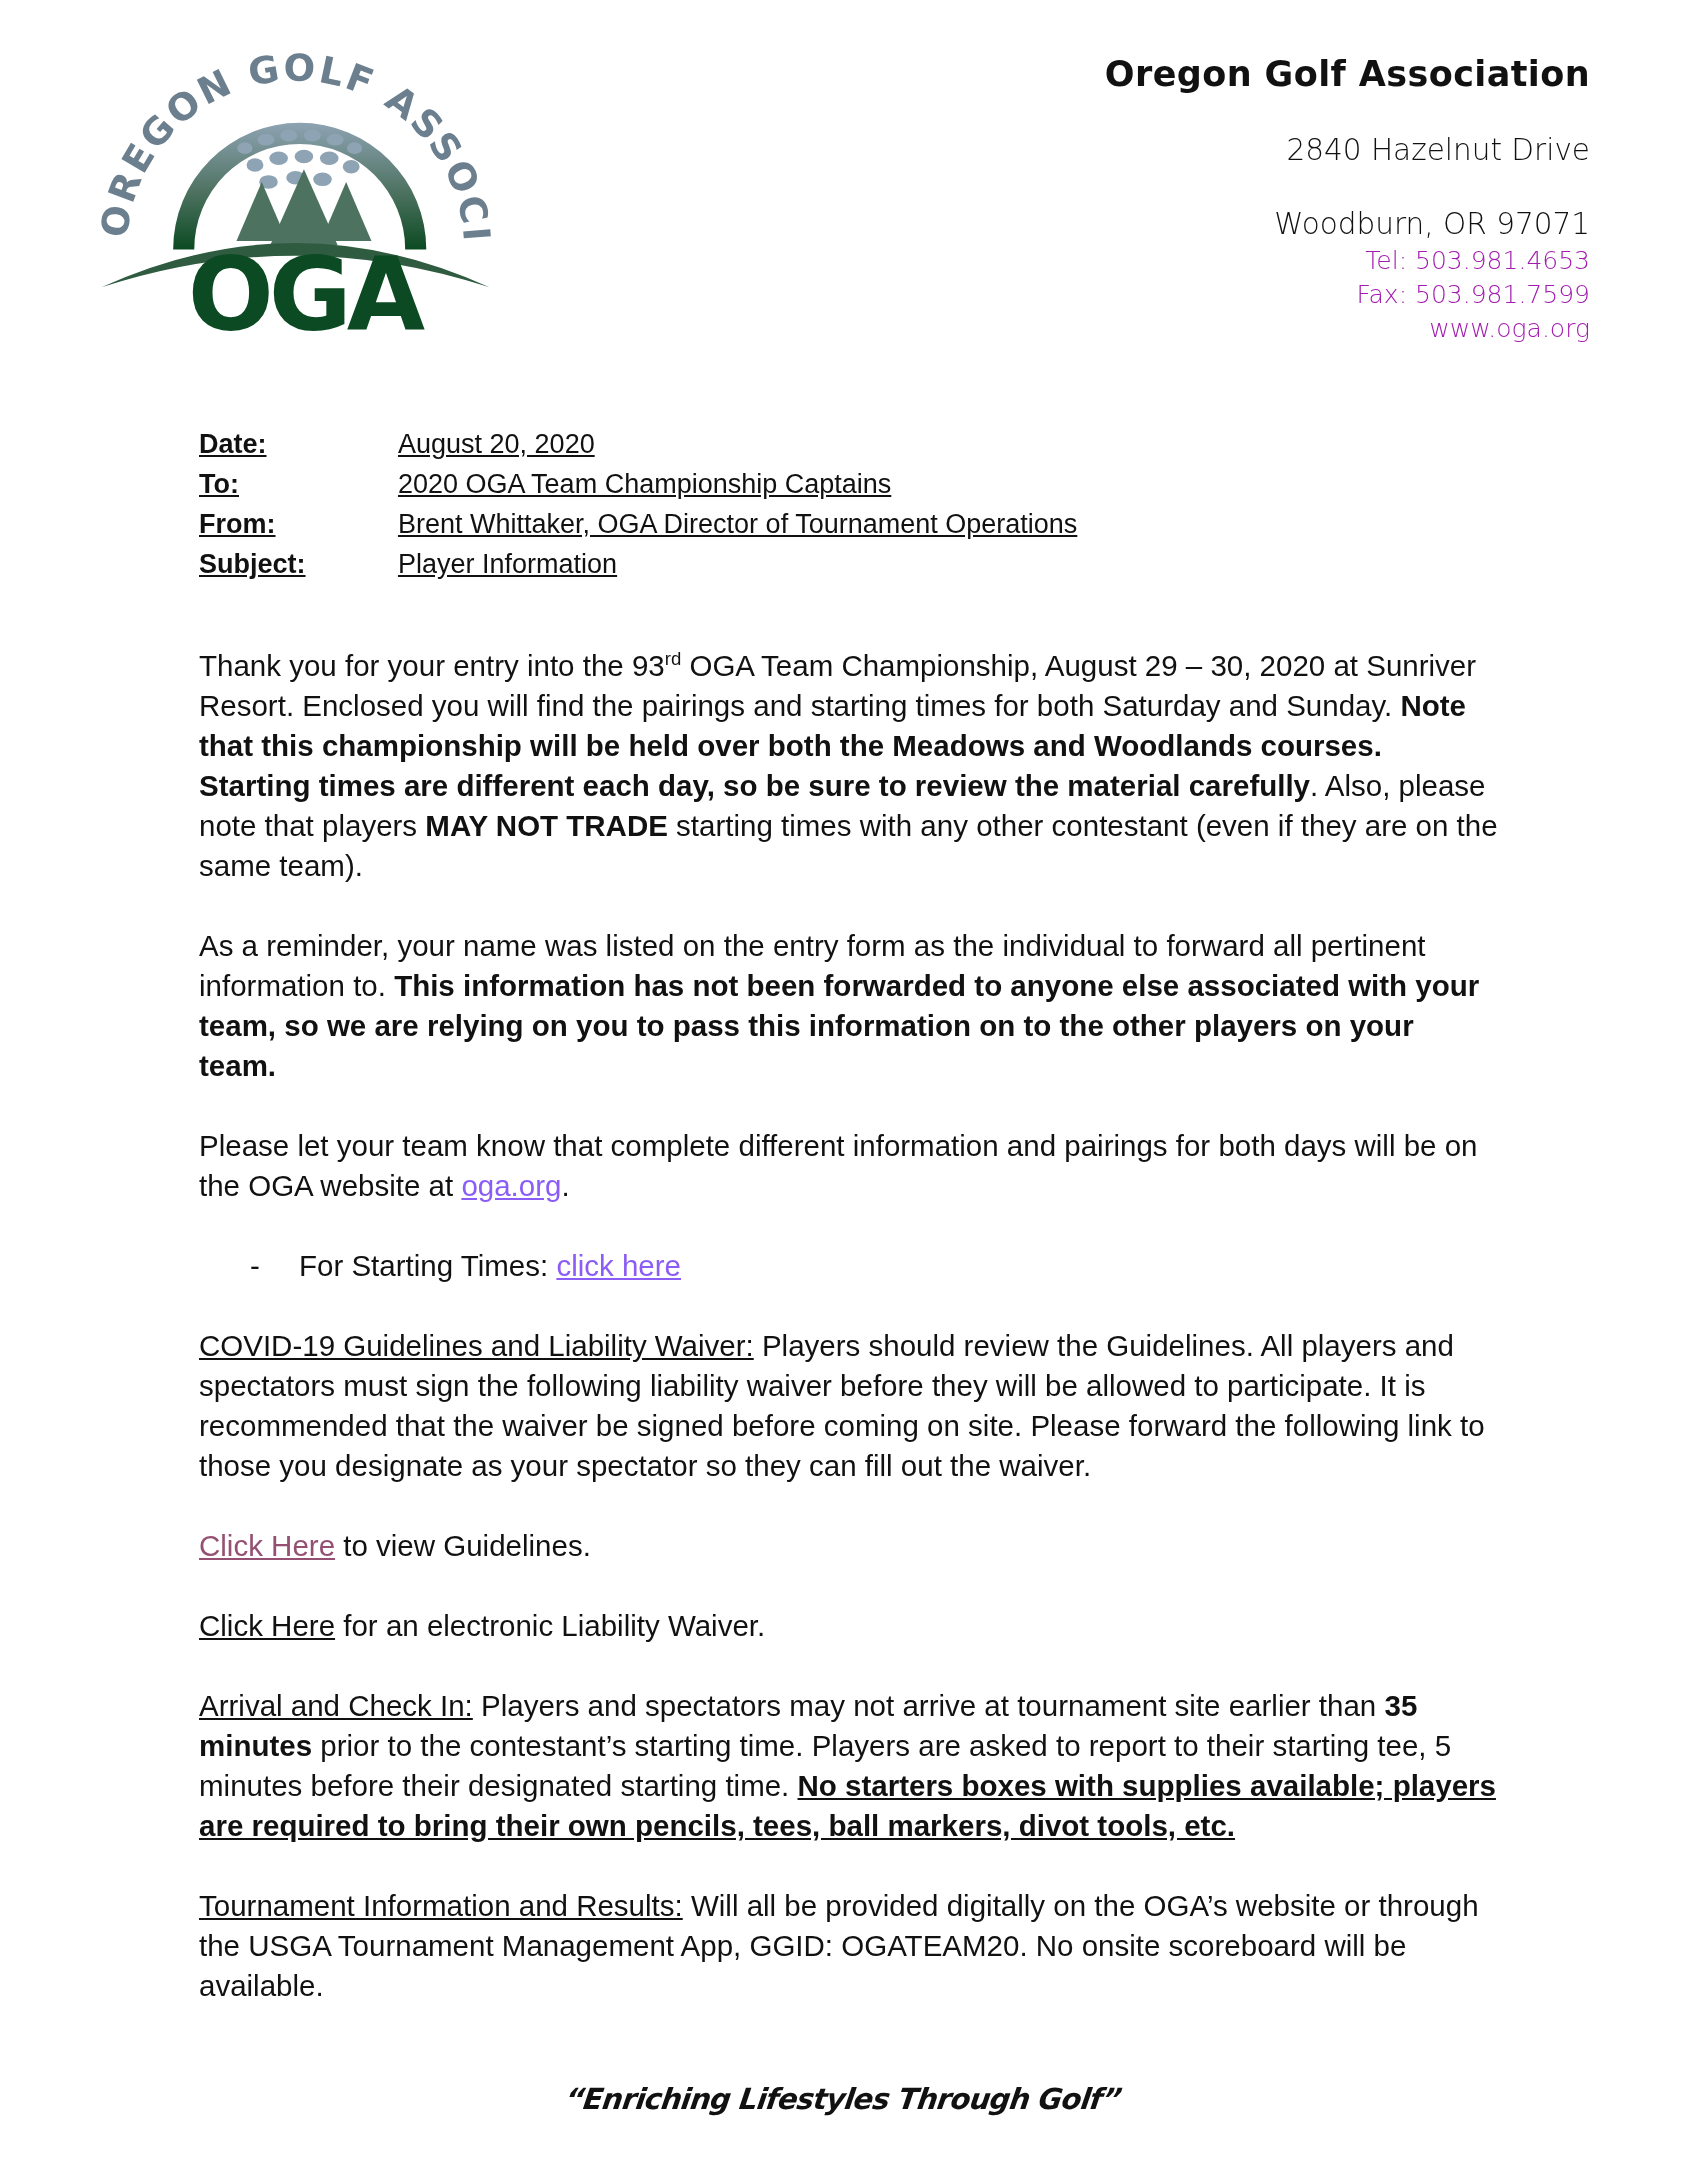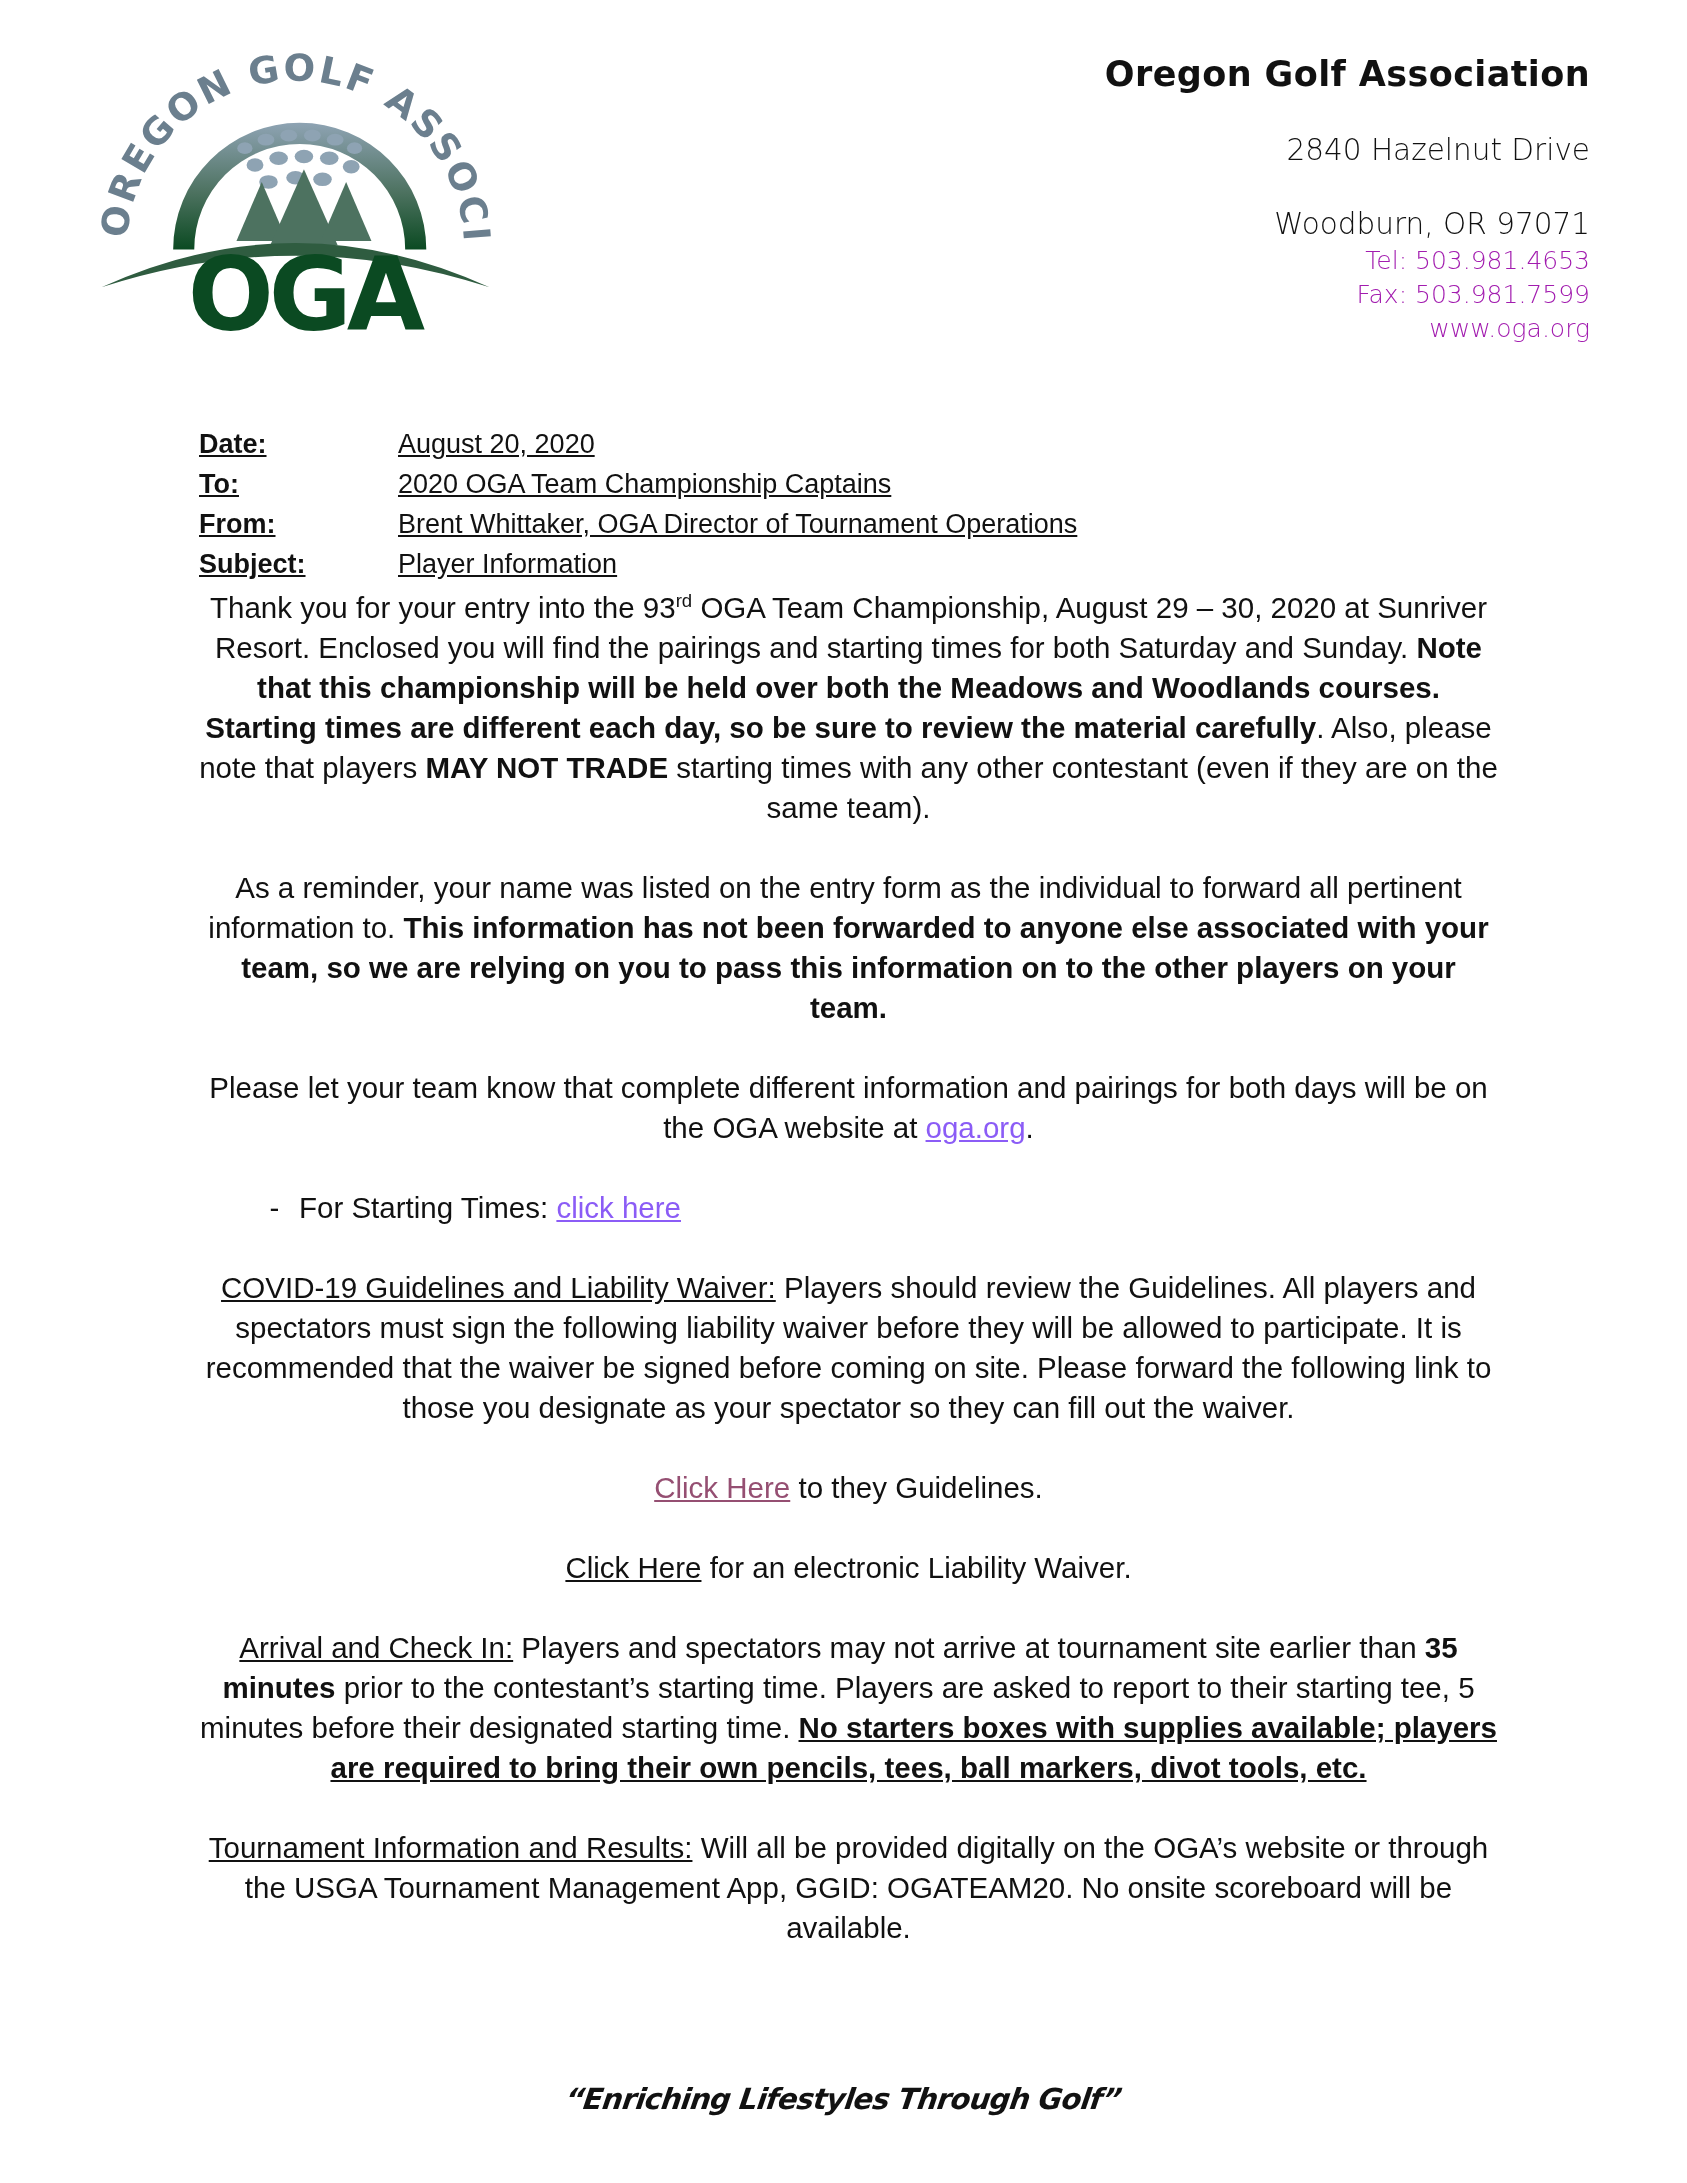--- a/index.html
+++ b/index.html
@@ -7,21 +7,21 @@
          font-family:"Liberation Sans", sans-serif; color:#111; }
   .logo { position:absolute; left:93px; top:29.5px; width:405px; height:308px; }
   .letterhead { position:absolute; right:97px; top:52px; text-align:right;
                 font-family:"DejaVu Sans", sans-serif; color:#111; }
   .letterhead .org { font-size:35px; font-weight:bold; letter-spacing:0.4px; line-height:44px; }
   .letterhead .addr { font-size:29.5px; font-weight:300; line-height:39px;margin-top:35px; }
   .letterhead .small { font-size:25px; font-weight:300; line-height:34px; color:#a21caf; }
   .memo { position:absolute; left:199px; top:424px; font-size:27px; line-height:40px; font-family:"Liberation Sans", sans-serif;text-decoration:underline; }
   .memo .row { display:flex; }
   .memo .lbl { width:199px; font-weight:bold; }
-  .content { position:absolute; left:199px; top:588px; width:1299px; font-size:29.5px; line-height:40px;text-align:center; }
+  .content { position:absolute; left:199px; top:646px; width:1299px; font-size:29.5px; line-height:40px; }
   .content p { margin:0 0 40px 0; }
   .content b { font-weight:bold; }
   .u { text-decoration:underline; }
   .link { color:#8b5cf6; text-decoration:underline; cursor:pointer; }
   .visited { color:#954f72; text-decoration:underline; cursor:pointer; }
   .bullet { display:flex; padding-left:51px; }
   .bullet .dash { width:49px; }
   sup { font-size:18.6px; line-height:0; }
   .footer { position:absolute; left:0; width:1687px; top:2082px; text-align:center;
             font-family:"DejaVu Sans", sans-serif; font-weight:bold; font-style:italic;
@@ -115,21 +115,21 @@
     <span>Please let your team know that complete different information and pairings for both days will be on the OGA website at </span><a class="link">oga.org</a><span>.</span>
   </p>
   <p class="bullet">
     <span class="dash">-</span>
     <span><span>For Starting Times: </span><a class="link">click here</a></span>
   </p>
   <p>
     <span class="u">COVID-19 Guidelines and Liability Waiver:</span><span> Players should review the Guidelines. All players and spectators must sign the following liability waiver before they will be allowed to participate. It is recommended that the waiver be signed before coming on site. Please forward the following link to those you designate as your spectator so they can fill out the waiver.</span>
   </p>
   <p>
-    <a class="visited">Click Here</a><span> to they Guidelines.</span>
+    <a class="visited">Click Here</a><span> to view Guidelines.</span>
   </p>
   <p>
     <a class="u" style="color:#111;cursor:pointer;">Click Here</a><span> for an electronic Liability Waiver.</span>
   </p>
   <p>
     <span class="u">Arrival and Check In:</span><span> Players and spectators may not arrive at tournament site earlier than </span><b>35 minutes</b><span> prior to the contestant’s starting time. Players are asked to report to their starting tee, 5 minutes before their designated starting time. </span><b class="u">No starters boxes with supplies available; players are required to bring their own pencils, tees, ball markers, divot tools, etc.</b>
   </p>
   <p>
     <span class="u">Tournament Information and Results:</span><span> Will all be provided digitally on the OGA’s website or through the USGA Tournament Management App, GGID: OGATEAM20. No onsite scoreboard will be available.</span>
   </p>

